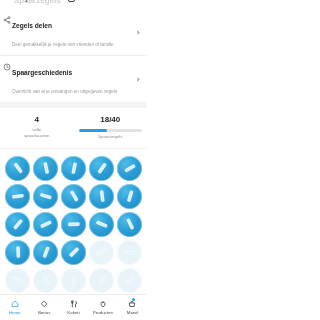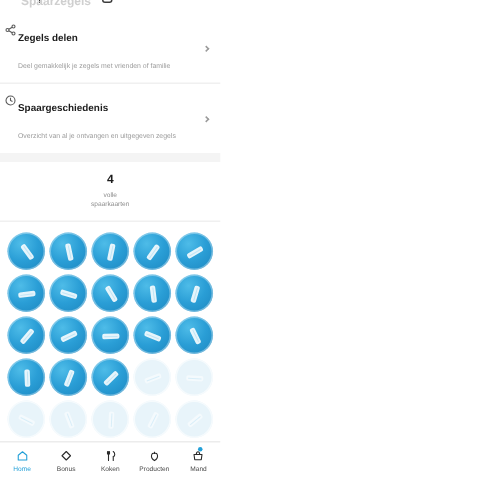--- a/index.html
+++ b/index.html
@@ -229,20 +229,27 @@
 <div class="stats-card">
 
   <div class="stat">
     <span class="stat-val">4</span>
     <span class="stat-lbl">
       <span>volle</span><br>
       <span>spaarkaarten</span>
     </span>
   </div>
 
+  <div class="stat">
+    <span class="stat-val">18/40</span>
+    <span class="pbar">
+        <i id="pbar-fill" style="width: 45%;"></i>
+      </span>
+    <span class="stat-lbl">Spaarzegels</span>
+  </div>
 
 </div>
 
 <div class="grid-wrap">
   <div class="grid" id="stamp-grid">
       <div class="stamp filled">
         <svg viewBox="0 0 24 24" style="transform: rotate(-81deg);">
           <g fill="#ffffff" fill-opacity="0.92">
 <path d="M6.2 14.8 L14.6 6.4 q1.2-1.2 2.4 0 l1 1 q1.2 1.2 0 2.4 L9.6 18.2 q-1.2 1.2-2.4 0 l-1-1 q-1.2-1.2 0-2.4 z"></path>
 <path d="M8.1 16.7 L16.5 8.3" stroke="#bfe4f5" stroke-width="0.9" fill="none" opacity=".8"></path>

